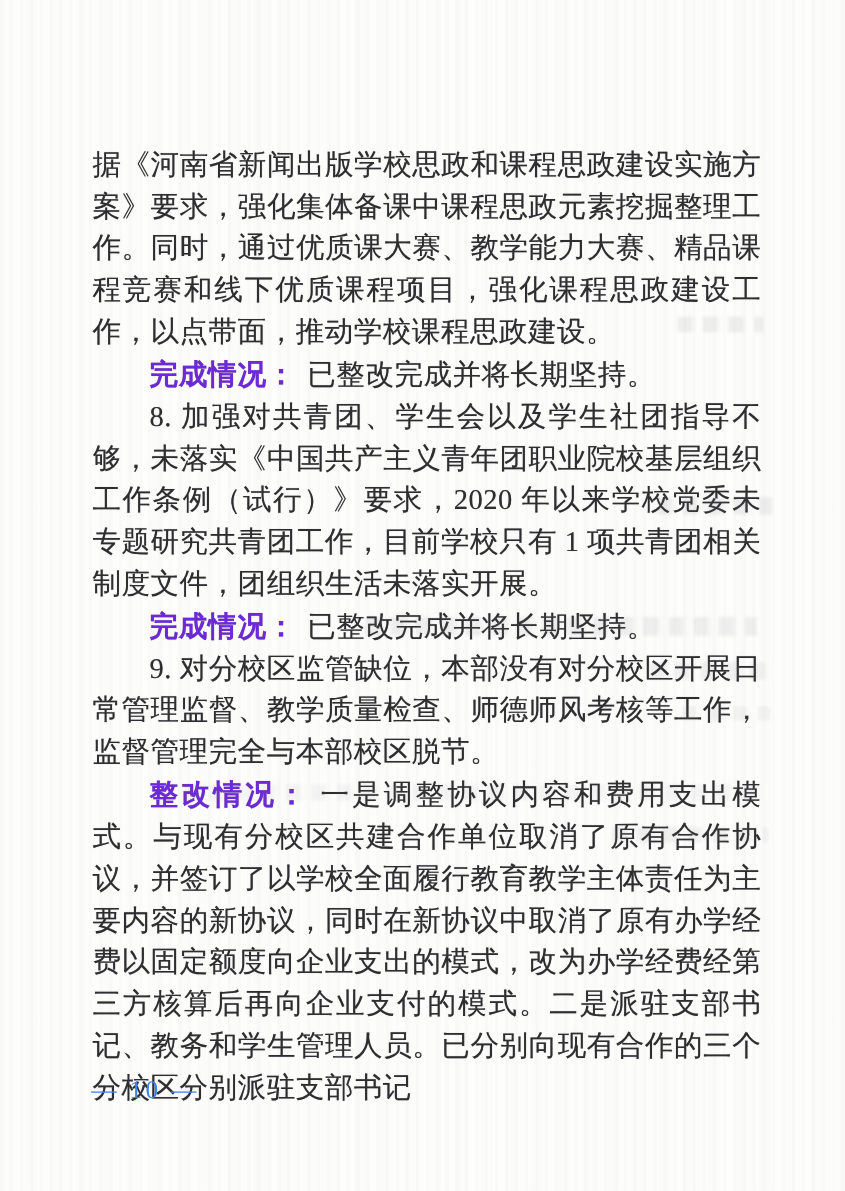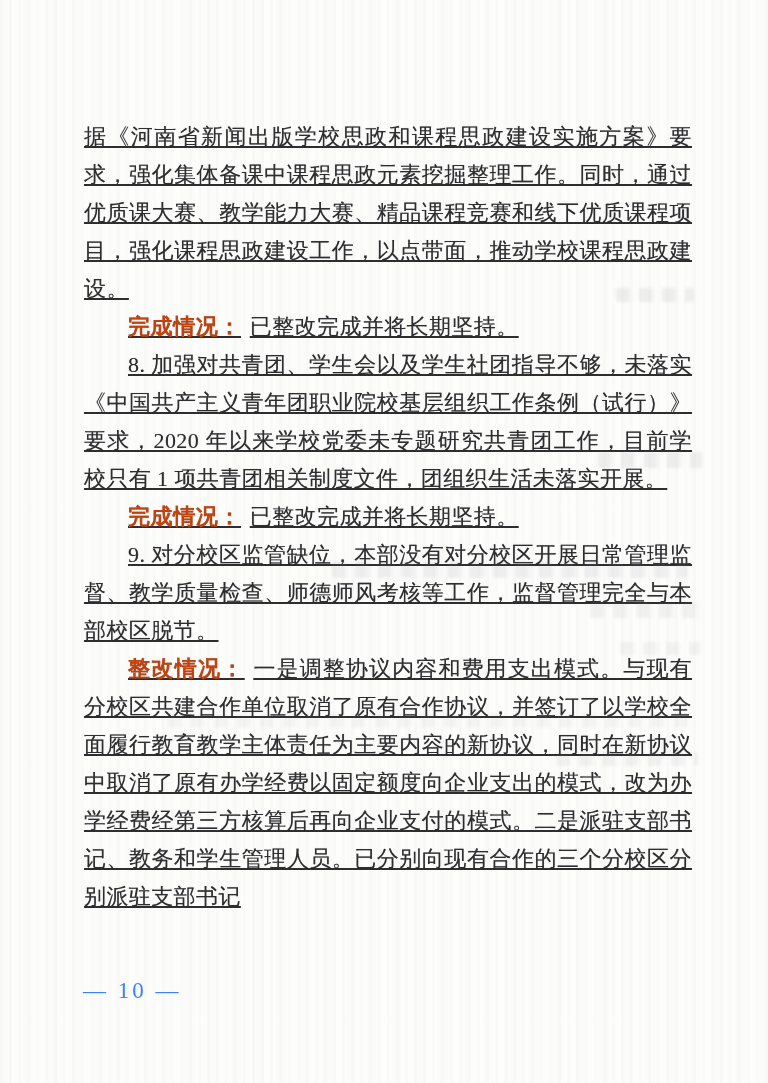--- a/index.html
+++ b/index.html
@@ -21,43 +21,42 @@
     position: absolute;
     inset: 0;
     background:
       repeating-linear-gradient(90deg, rgba(120,120,125,0.022) 0 3px, rgba(255,255,255,0) 3px 9px),
       repeating-linear-gradient(90deg, rgba(140,140,145,0.014) 0 11px, rgba(255,255,255,0) 11px 23px);
     pointer-events: none;
   }
   .content {
     position: absolute;
     left: 84px;
-    top: 118px;
+    top: 131px;
     width: 608px;
-    font-size: 22px;
+    font-size: 26px;
     line-height: 38px;
     color: #2e2e30;
     letter-spacing: 0.4px;
     text-align: justify;
     text-justify: inter-ideograph;
-    text-decoration: underline;
   }
   .para {
     margin: 0;
     text-shadow: 0 0 0.7px rgba(70,70,75,0.55);
   }
   .para.indent {
     text-indent: 2em;
   }
   .label {
     font-family: "Liberation Sans", "DejaVu Sans", sans-serif;
     font-weight: 700;
     letter-spacing: 0.6px;
     margin-right: 0.4em;
-    color: #c2410c;
+    color: #6d28d9;
   }
   .page-number {
     position: absolute;
     left: 83px;
     top: 978px;
     font-size: 23px;
     letter-spacing: 3px;
     color: #3b82f6;
     font-family: "Liberation Serif", "DejaVu Serif", serif;
   }

